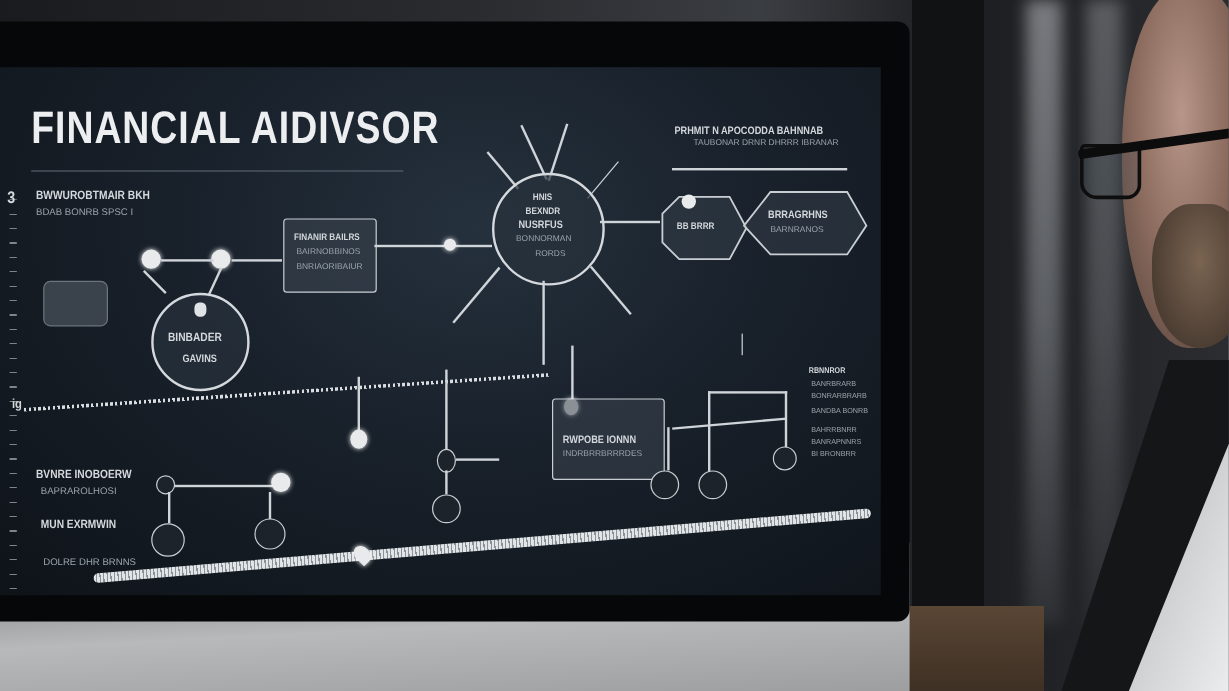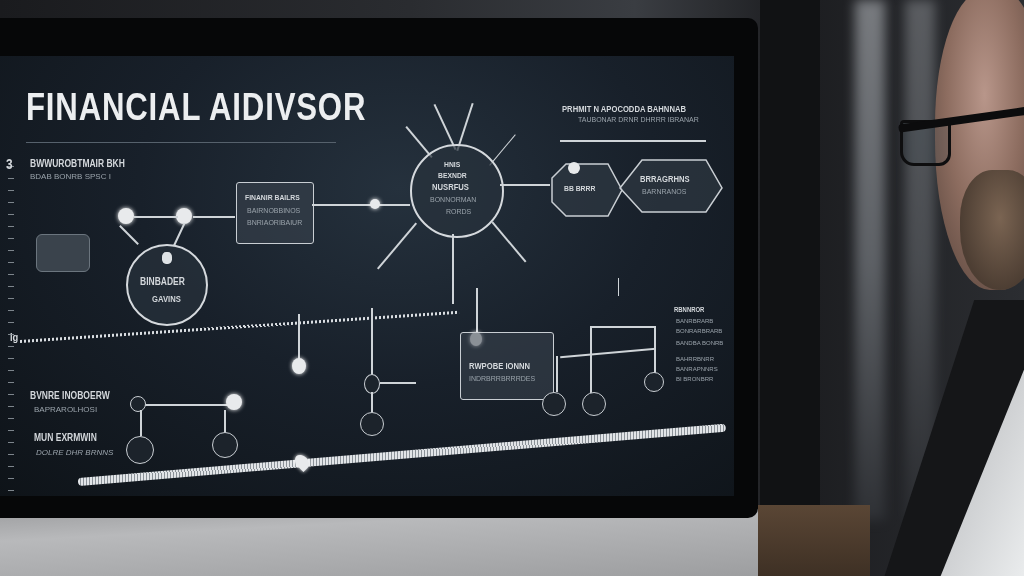--- a/index.html
+++ b/index.html
@@ -61,21 +61,21 @@
     <div class="txt" style="left:20px;top:275px;font-size:11px;">ig</div>
 
     <div class="title">FINANCIAL AIDIVSOR</div>
     <div class="title-rule"></div>
 
     <div class="txt" style="left:40px;top:102px;font-size:10px;">BWWUROBTMAIR BKH</div>
     <div class="sub" style="left:40px;top:116px;">BDAB BONRB SPSC I</div>
     <div class="txt" style="left:40px;top:334px;font-size:10px;">BVNRE INOBOERW</div>
     <div class="sub" style="left:44px;top:349px;">BAPRAROLHOSI</div>
     <div class="txt" style="left:44px;top:376px;font-size:10px;">MUN EXRMWIN</div>
-    <div class="sub" style="left:46px;top:392px;font-style:italic;">DOLRE DHR BRNNS</div>
+    <div class="sub" style="left:46px;top:408px;">DOLRE DHR BRNNS</div>
 
     <div style="position:absolute;left:46px;top:178px;width:52px;height:36px;background:#3a434c;border-radius:6px;border:1px solid #6b757e;"></div>
 
     <div class="node" style="left:128px;top:152px;width:16px;height:16px;"></div>
     <div class="node" style="left:186px;top:152px;width:16px;height:16px;"></div>
     <div class="line" style="left:144px;top:160px;width:44px;height:2px;"></div>
     <div class="line" style="left:203px;top:160px;width:42px;height:2px;"></div>
     <div class="line" style="left:138px;top:166px;width:2px;height:26px;transform:rotate(-45deg);"></div>
     <div class="line" style="left:188px;top:166px;width:2px;height:26px;transform:rotate(25deg);"></div>
     <div class="circle" style="left:136px;top:188px;width:78px;height:78px;">

